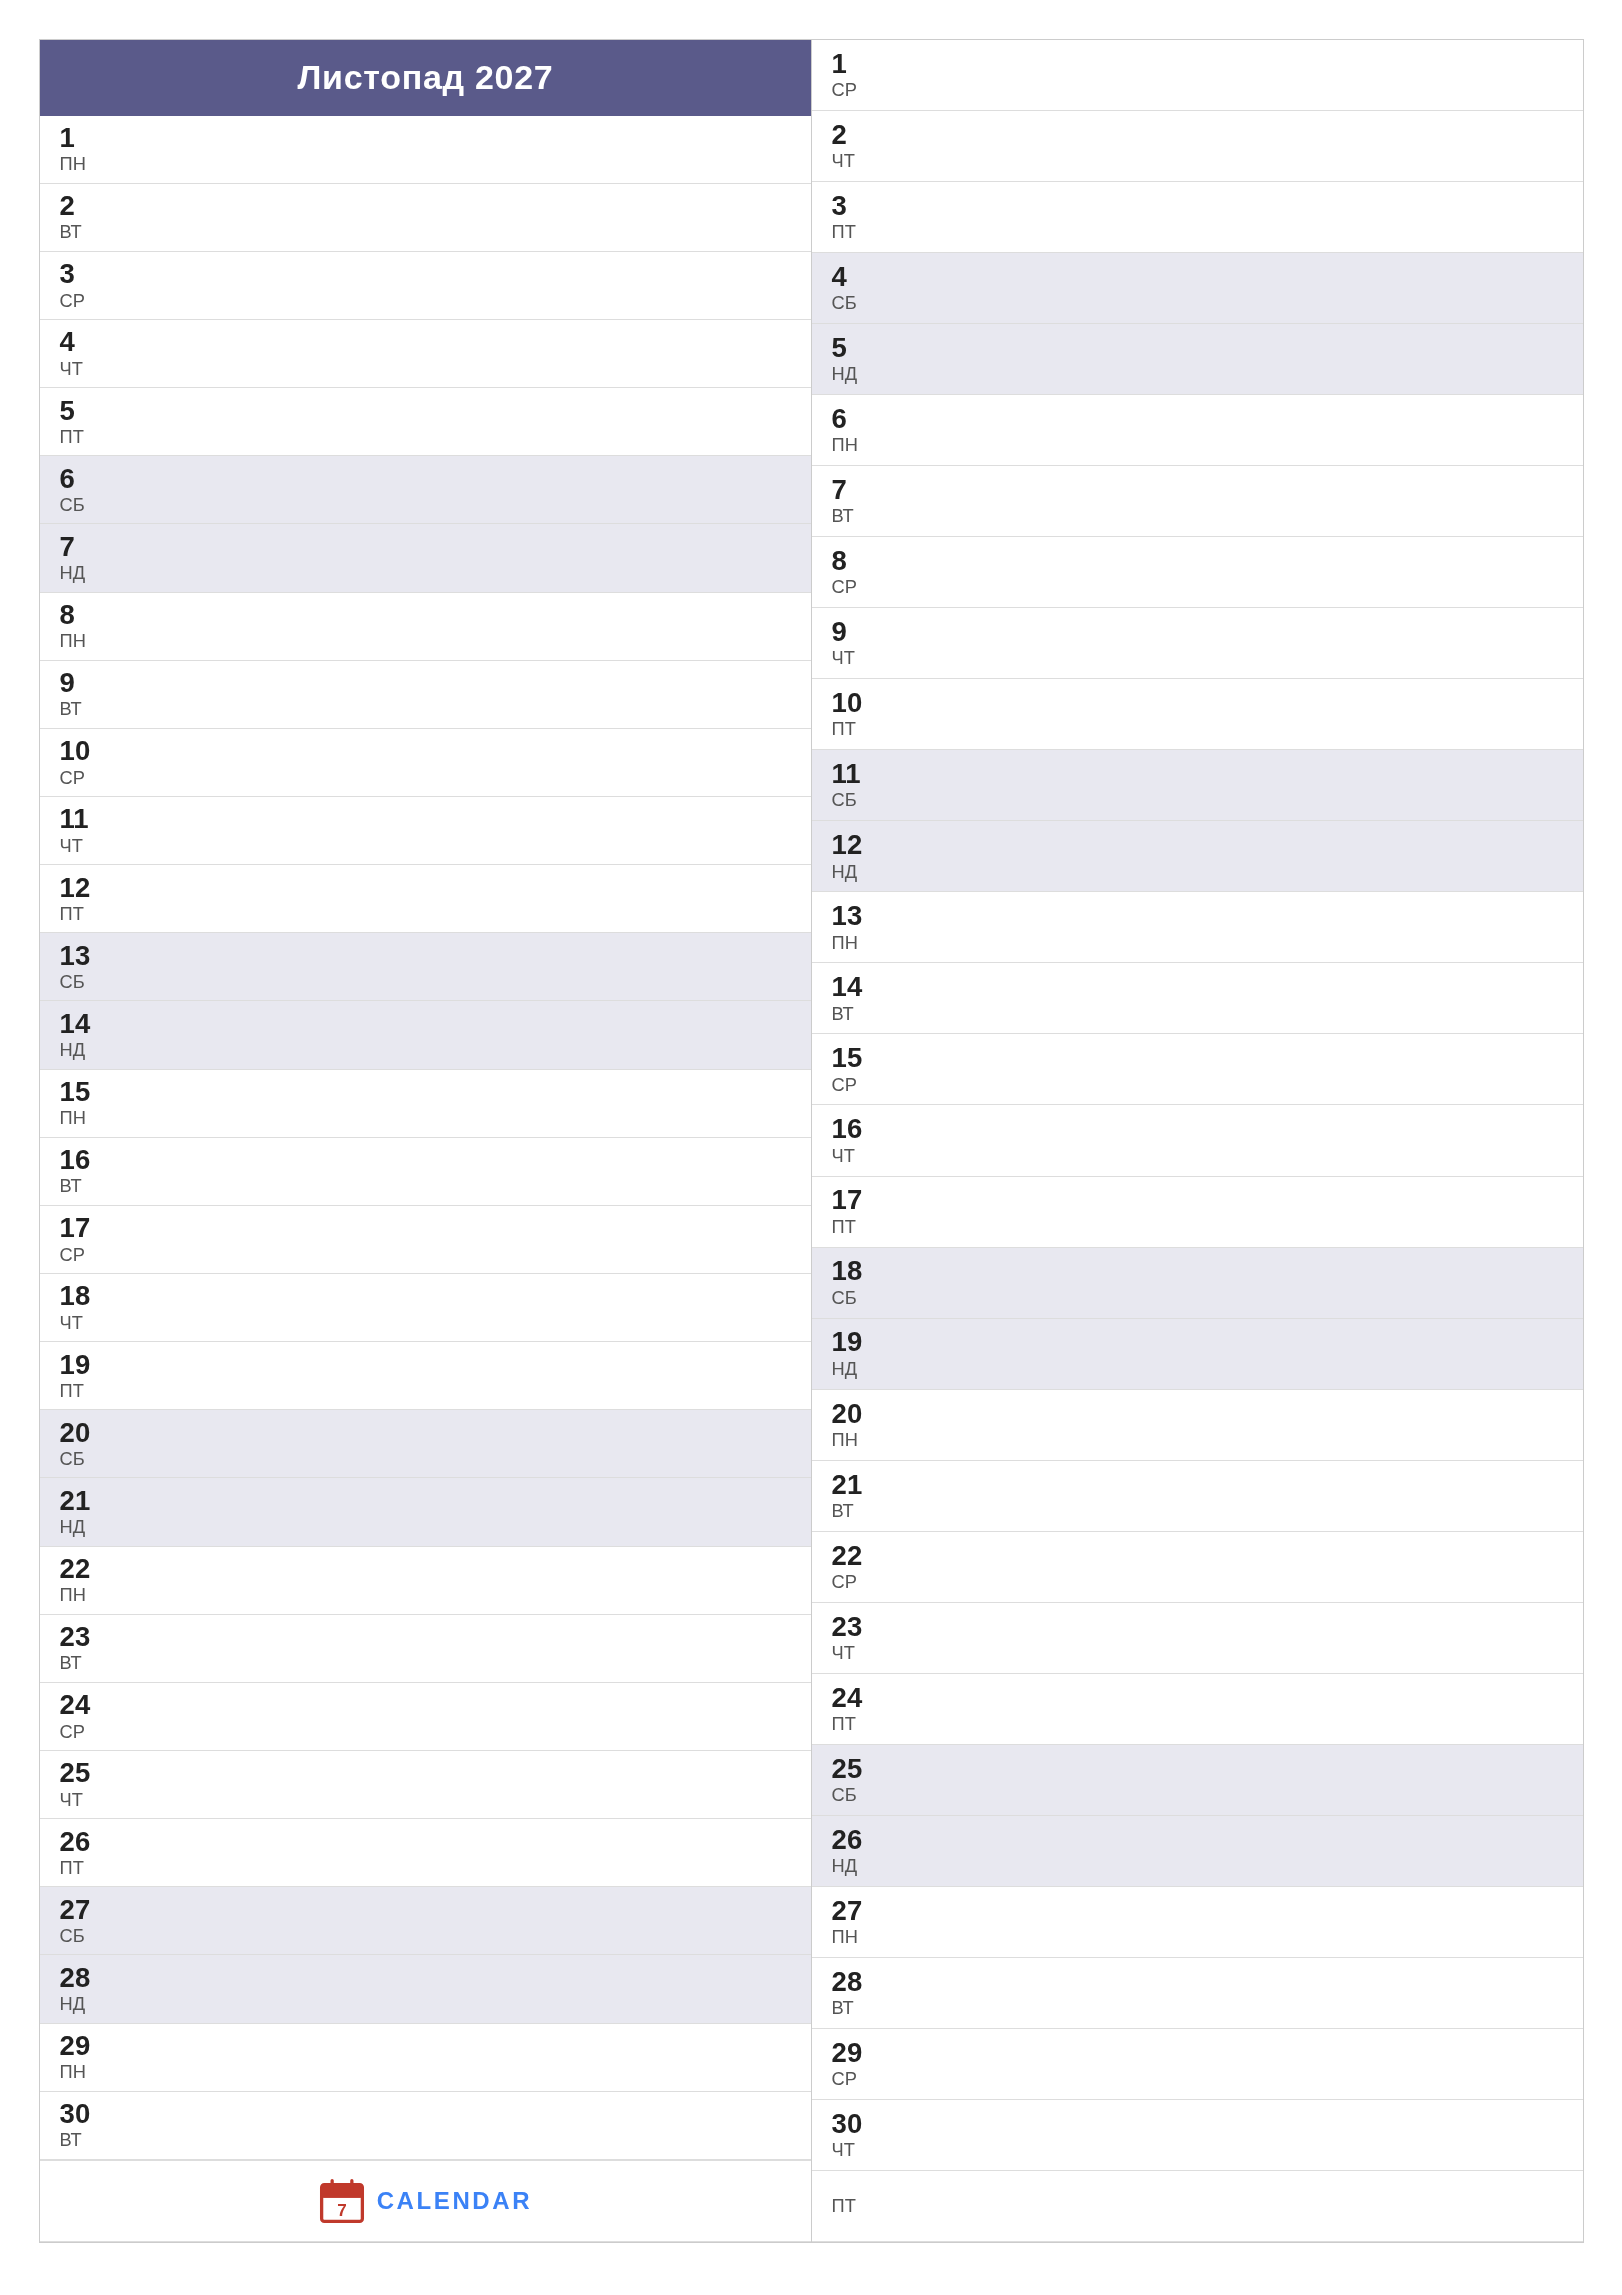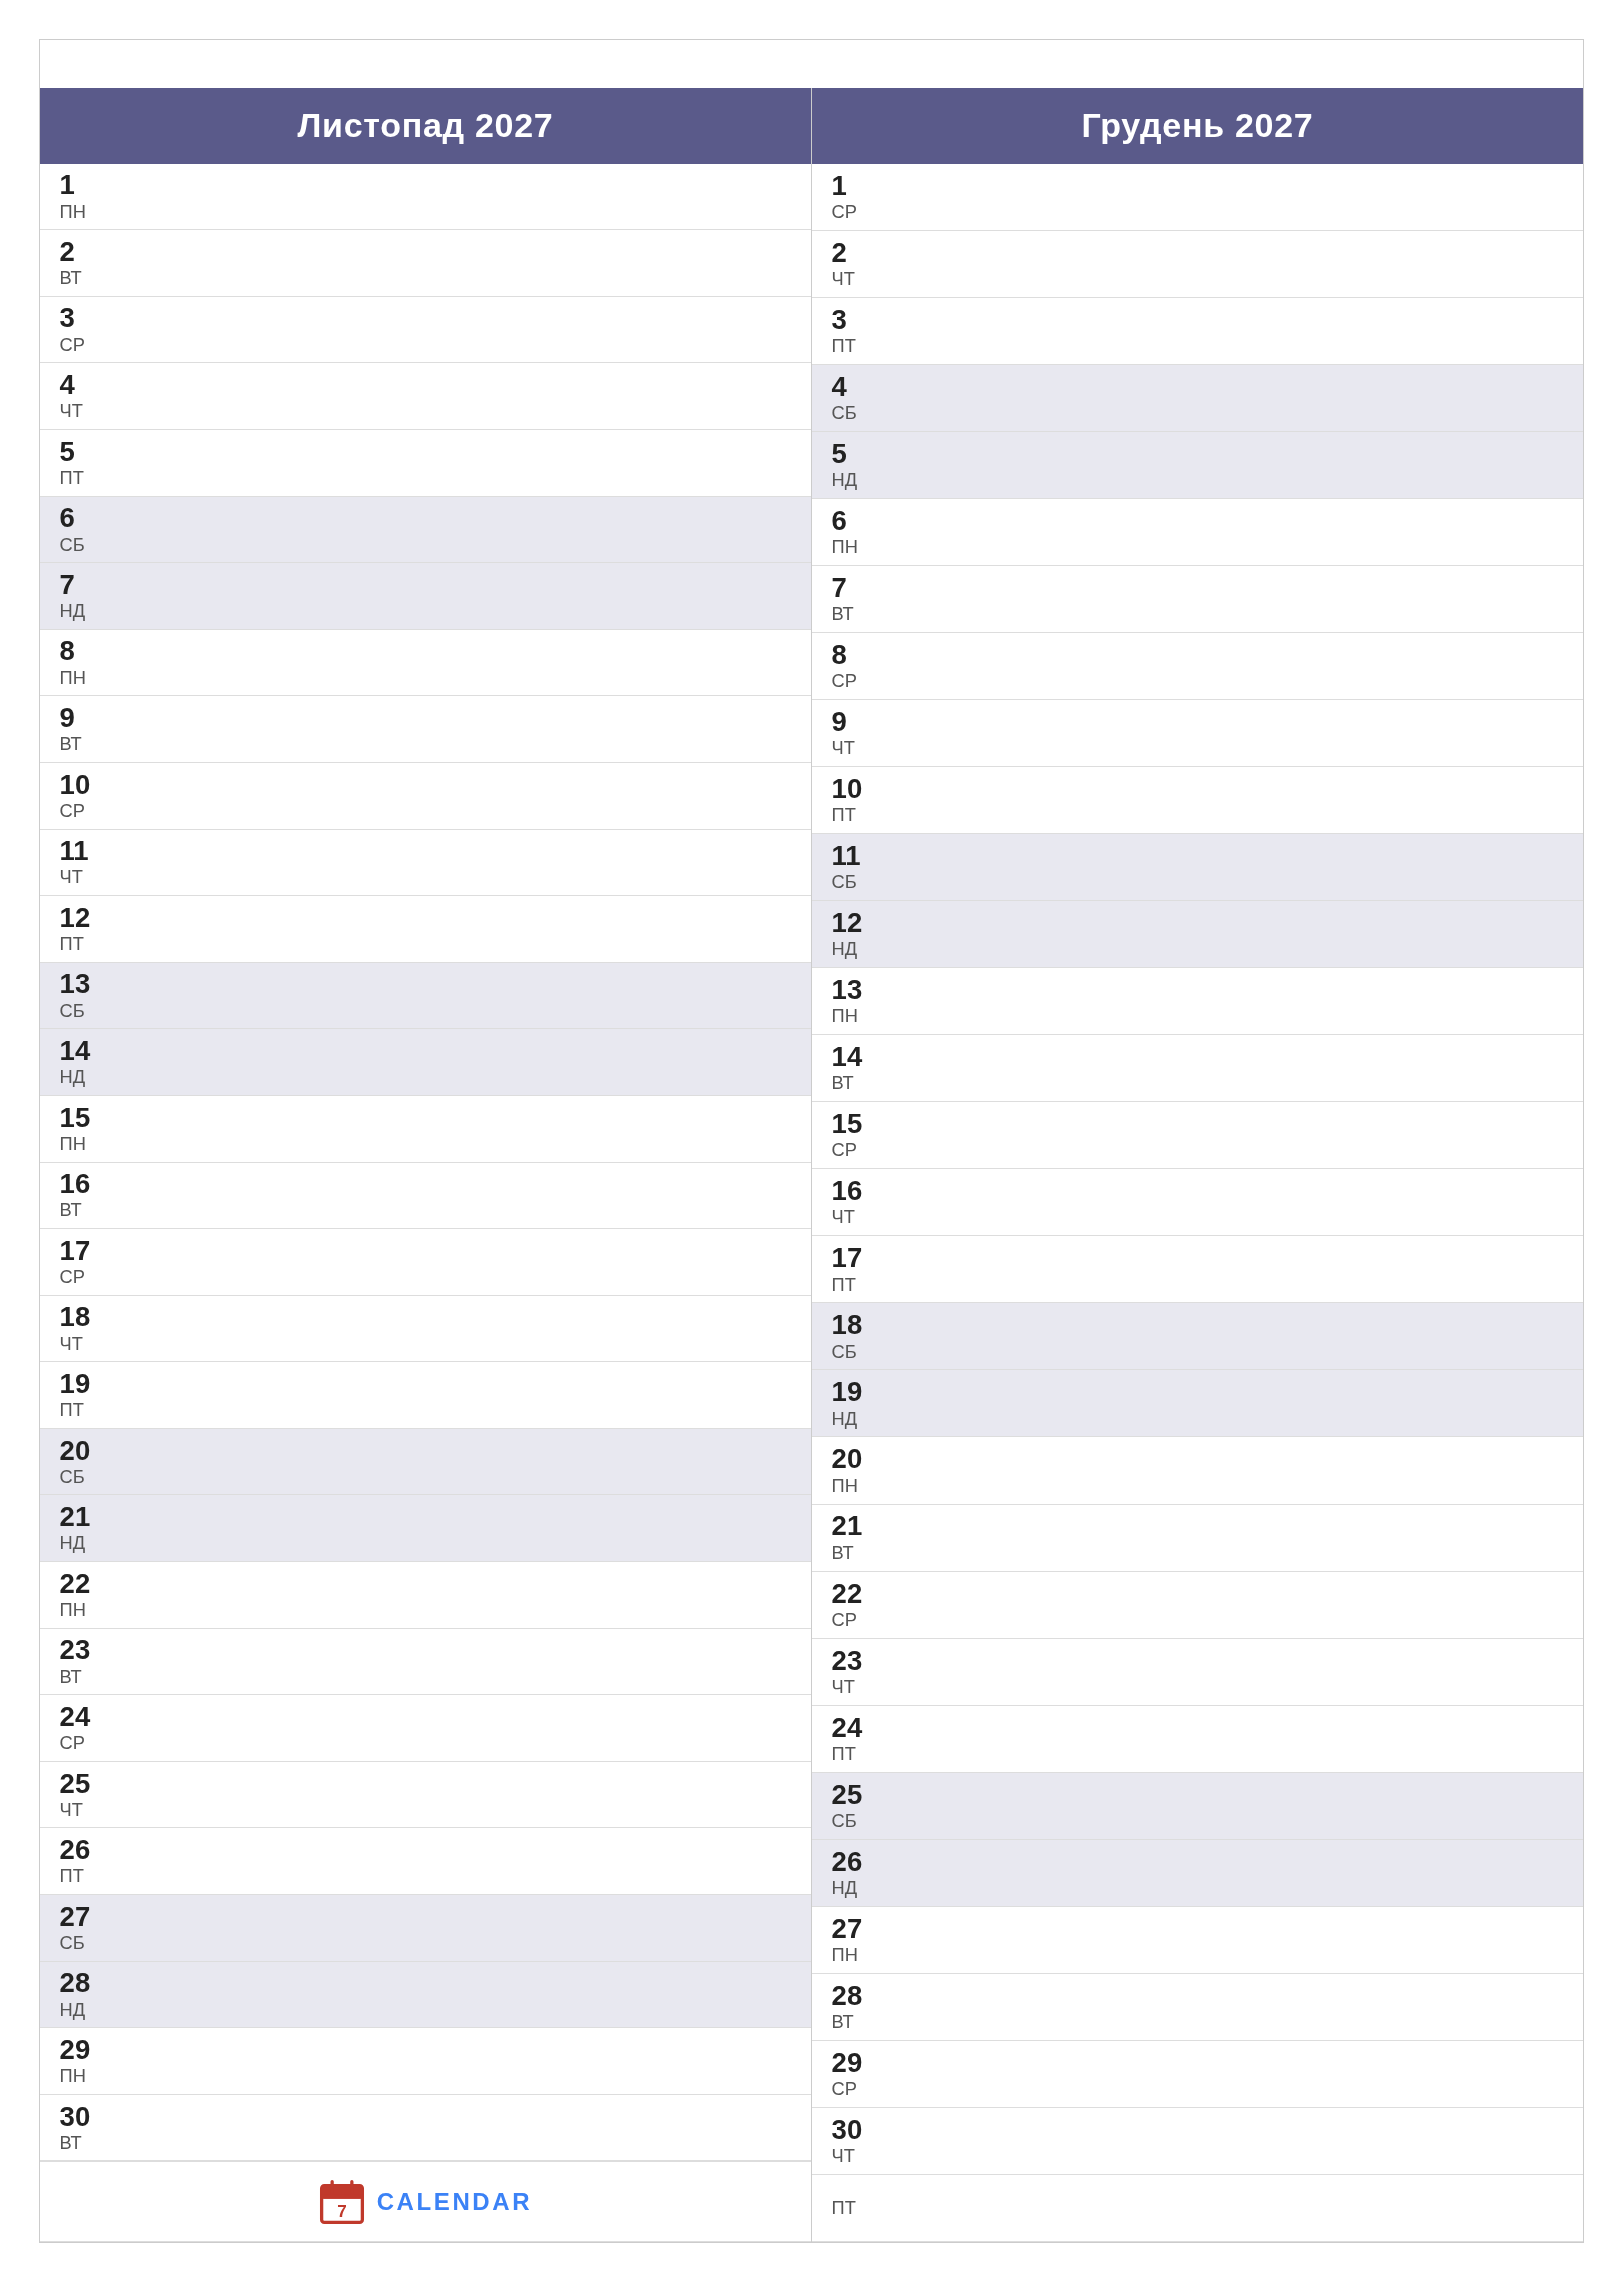--- a/index.html
+++ b/index.html
@@ -22,21 +22,20 @@
       flex-direction: row;
       width: 100%;
       flex: 1;
       border: 0.7px solid #ccc;
     }
     .month-column {
       flex: 1;
       display: flex;
       flex-direction: column;
       border-right: 0.7px solid #ccc;
-      margin-top: 48px;
     }
     .month-column:last-child {
       border-right: none;
     }
     .month-header {
       background: #5a5a8a;
       color: #fff;
       text-align: center;
       padding: 18.3px 13px;
       font-size: 34px;
@@ -240,21 +239,20 @@
       <line x1="50" y1="4" x2="50" y2="20" stroke="#c0392b" stroke-width="5" stroke-linecap="round"></line>
       <text x="35" y="58" text-anchor="middle" font-size="26" font-weight="bold" fill="#c0392b" font-family="Arial">7</text>
     </svg>
               </div>
               <span class="logo-text">CALENDAR</span>
             </div>
           </div>
         </div>
       </div>
       <div class="month-column">
-        <div class="month-header">Грудень 2027</div>
         <div class="days-list">
           <div class="day-row">
             <div class="day-number">1</div>
             <div class="day-name">СР</div>
           </div>
           <div class="day-row">
             <div class="day-number">2</div>
             <div class="day-name">ЧТ</div>
           </div>
           <div class="day-row">

